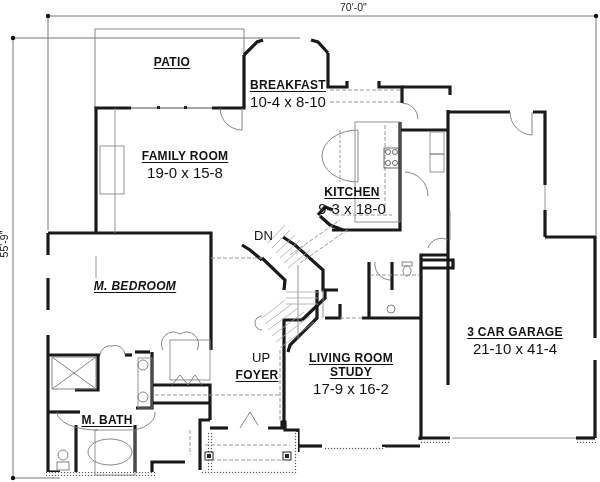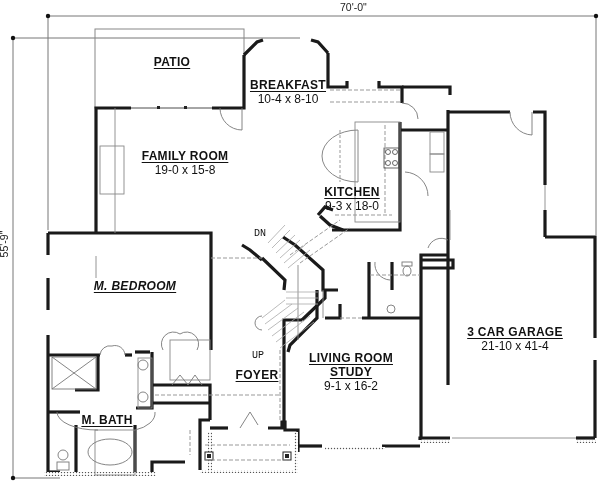--- a/index.html
+++ b/index.html
@@ -1,21 +1,21 @@
 <!DOCTYPE html>
 <html><head>
 <meta charset="utf-8">
 <style>
   html, body { margin: 0; padding: 0; background: #ffffff; }
   body { width: 600px; height: 482px; overflow: hidden; position: relative; font-family: "Liberation Sans", sans-serif; }
   #plan { position: absolute; left: 0; top: 0; width: 600px; height: 482px; }
   .label { position: absolute; text-align: center; color: #111; font-family: "Liberation Sans", sans-serif; line-height: 1.15; }
   .room-name { font-weight: bold; font-size: 12px; letter-spacing: 0.3px; text-decoration: underline; text-underline-offset: 2px; display: block; white-space: nowrap; }
-  .room-dim { font-size: 12px; display: block; white-space: nowrap; }
-  .small { font-size: 10px; font-weight: normal; position: absolute; color: #111; font-family: Liberation Mono, monospace; }
+  .room-dim { font-size: 15px; display: block; white-space: nowrap; }
+  .small { font-size: 13px; font-weight: normal; position: absolute; color: #111; }
   .dim-text { position: absolute; font-size: 10.5px; color: #222; }
   .dim-vert { position: absolute; font-size: 10.5px; color: #222; transform: rotate(-90deg); transform-origin: center; }
 </style>
 </head>
 <body>
 
 <svg id="plan" viewBox="0 0 600 482" xmlns="http://www.w3.org/2000/svg">
   <defs>
     <pattern id="hatch" width="3" height="3" patternUnits="userSpaceOnUse">
       <rect width="3" height="3" fill="#ffffff"></rect>
@@ -261,21 +261,21 @@
   <span class="room-dim">21-10 x 41-4</span>
 </div>
 
 <div class="label" style="left:222px; top:369px; width:70px;">
   <span class="room-name">FOYER</span>
 </div>
 
 <div class="label" style="left:296px; top:352px; width:110px;">
   <span class="room-name">LIVING ROOM</span>
   <span class="room-name">STUDY</span>
-  <span class="room-dim">9-1 x 16-2</span>
+  <span class="room-dim">17-9 x 16-2</span>
 </div>
 
 <div class="label" style="left:72px; top:414px; width:70px;">
   <span class="room-name">M. BATH</span>
 </div>
 
 <span class="small" style="left:254px; top:228px;">DN</span>
 <span class="small" style="left:252px; top:350px;">UP</span>
 
 <span class="dim-text" style="left:340px; top:1px;">70'-0"</span>

